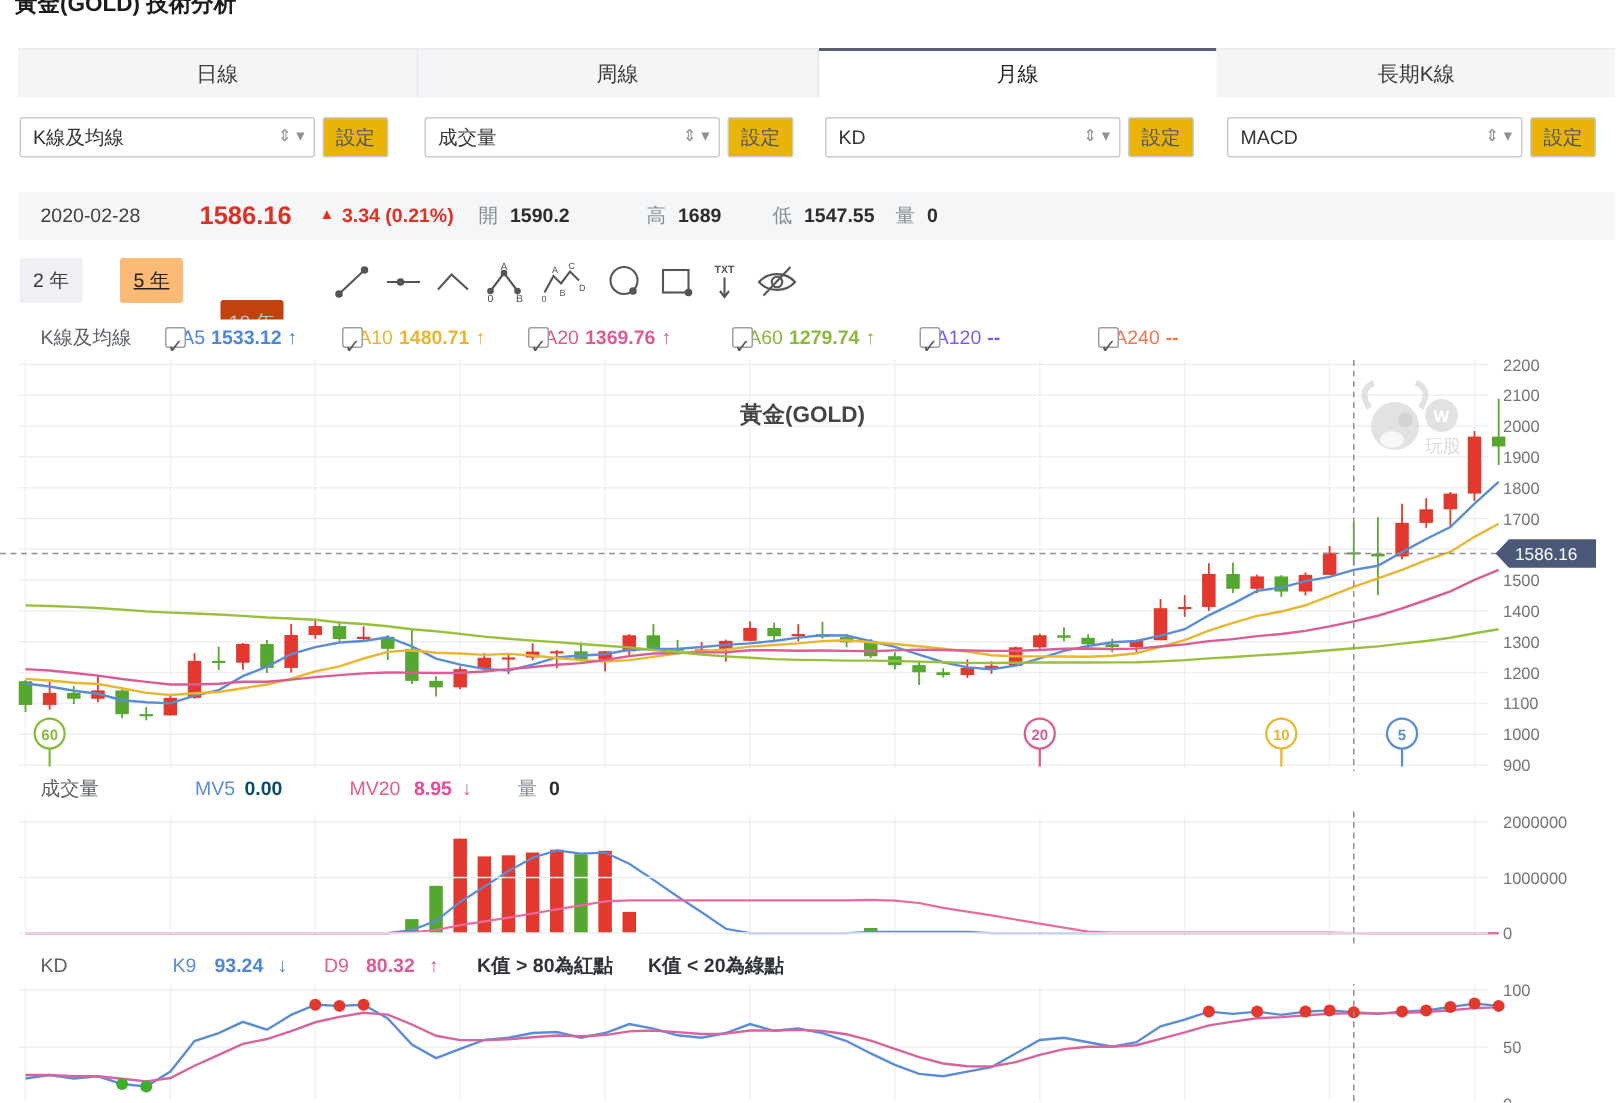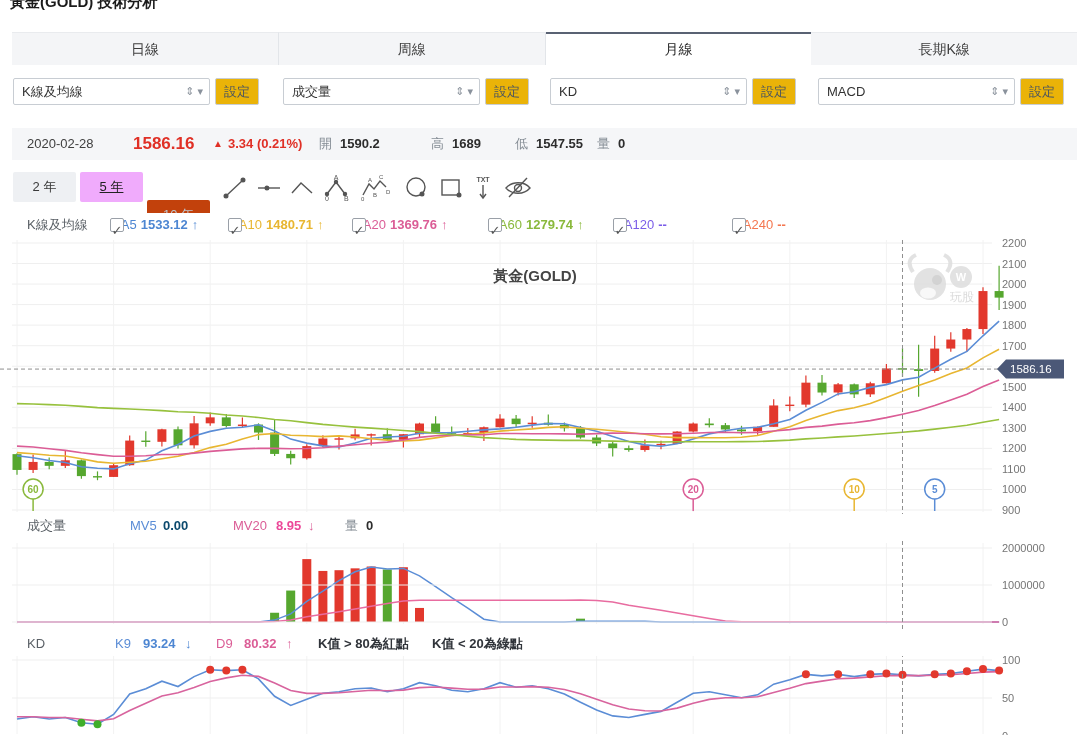--- a/index.html
+++ b/index.html
@@ -21,23 +21,23 @@
     background:#eab308; font-size:13px; color:#4a5560; text-align:center; line-height:25px; cursor:pointer; }
   #quote-bar { left:12px; right:0; top:128px; height:32px; background:#f5f6f8; z-index:3; }
   #quote-bar span { position:absolute; line-height:32px; font-size:13px; }
   .q-date { left:15px; color:#404040; }
   .q-price { left:121px; font-size:17px !important; font-weight:bold; color:#e03026; }
   .q-arrow { left:201px; color:#e03026; font-size:10px !important; font-weight:bold; }
   .q-change { left:216px; font-weight:bold; color:#e03026; }
   .q-label { color:#858d95; }
   .q-val { font-weight:bold; color:#2d2d2d; }
   #toolbar { left:0; top:172px; right:0; height:32px; z-index:3; }
-  .range-btn { position:absolute; width:63px; height:30px; border-radius:2px; text-align:center;
+  .range-btn { position:absolute; width:42px; height:30px; border-radius:2px; text-align:center;
     line-height:30px; font-size:13px; color:#3a3a3a; background:#eef0f3; cursor:pointer; }
-  .range-btn.active { background:#f0abfc; color:#222;text-decoration:underline; }
+  .range-btn.active { background:#fdba74; color:#222;text-decoration:underline; }
   .range-btn.disabled { background:#c2410c; color:#c0c6cd; cursor:default;margin-top:28px; }
   .tool { position:absolute; top:2px; width:28px; height:28px; cursor:pointer; }
   .tool svg { stroke:#555; fill:none; stroke-width:1.4; }
   .legend-row { left:0; right:0; height:24px; background:#fff; z-index:3; }
   .legend-row span { position:absolute; line-height:24px; font-size:13px; white-space:nowrap; }
   #ma-legend { top:213px; }
   .lg-title { left:27px; color:#5a6066; }
   .ma-item { display:flex; align-items:center; gap:4px; top:0; }
   .cb { display:inline-block; width:14px; height:14px; border:1px solid #9aa0a8; border-radius:2px;
     background:#fff; color:#555; font-size:11px; line-height:13px; text-align:center; cursor:pointer; }

